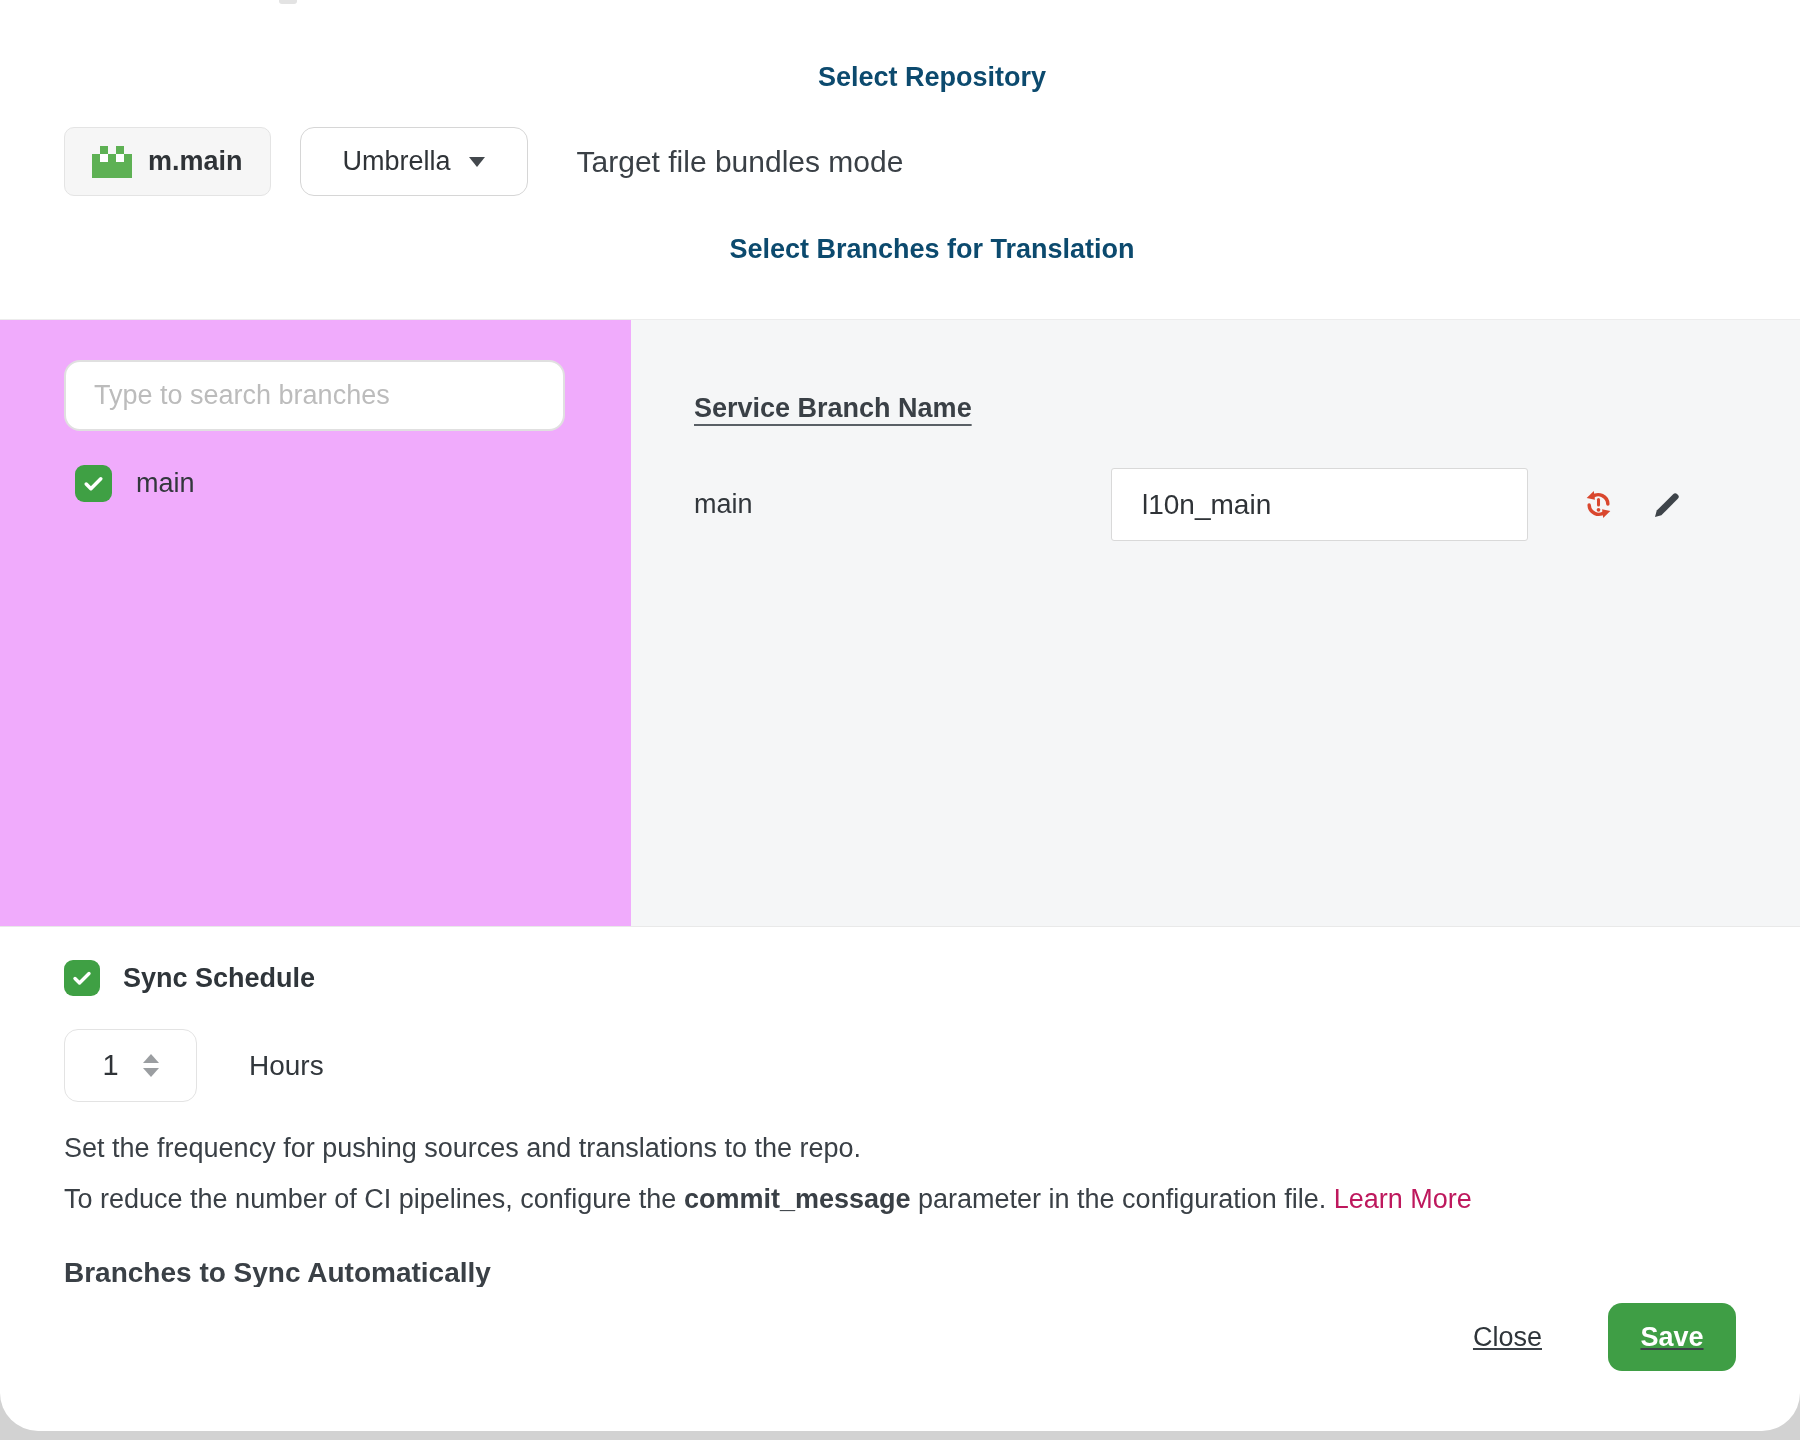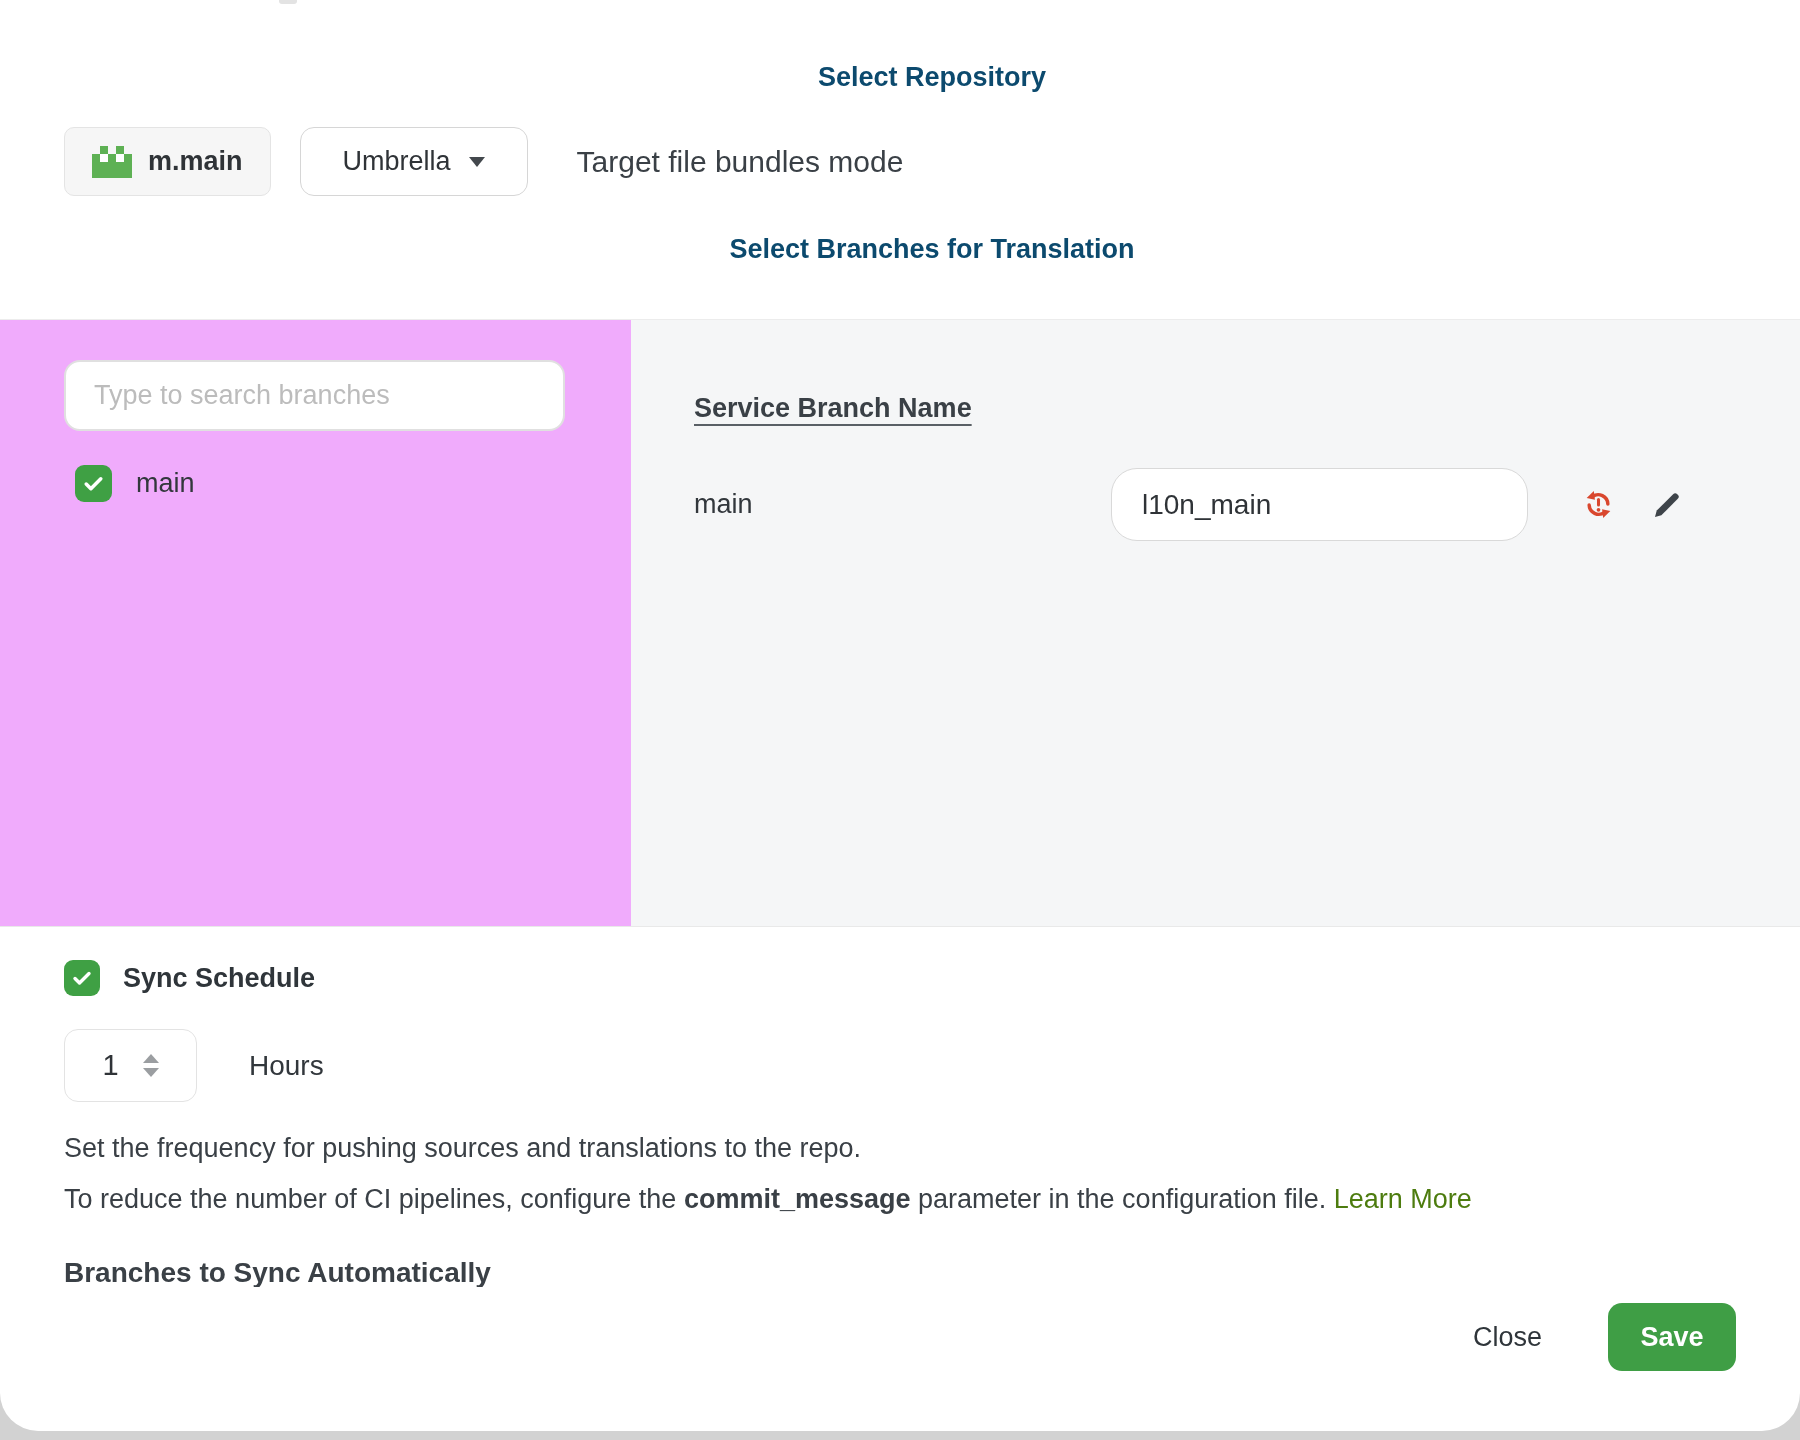--- a/index.html
+++ b/index.html
@@ -54,21 +54,21 @@
     display:flex;align-items:center;justify-content:center;flex:none;
   }
   .chk-label{font-size:27px;color:#32373c;font-weight:500;}
   .br-right{flex:1;background:#f5f6f7;box-sizing:border-box;padding:73px 0 0 63px;}
   .tbl-head{display:flex;font-size:27px;font-weight:700;color:#3a4046;}
   .tbl-head .col1{width:417px;}
   .col-underline{text-decoration:underline;text-decoration-thickness:1.5px;text-underline-offset:7px;text-decoration-color:#5a6066;}
   .tbl-row{display:flex;align-items:center;margin-top:44px;}
   .tbl-row .col1{width:417px;font-size:27px;color:#32373c;}
   .svc-input{
-    width:417px;height:73px;box-sizing:border-box;border:1px solid #d9d9d9;border-radius:26px;
+    width:417px;height:73px;box-sizing:border-box;border:1px solid #d9d9d9;border-radius:3px;
     padding:18px 30px;font-size:28px;color:#2f3337;background:#fff;outline:none;font-family:inherit;
   }
   .row-icons{display:flex;align-items:center;gap:36px;margin-left:54px;}
   .icon-btn{background:none;border:none;padding:0;cursor:pointer;display:flex;align-items:center;}
 
   
   .sec-sync{position:relative;height:505px;box-sizing:border-box;border-top:1px solid #e9e9e9;padding:33px 0 0 64px;}
   .sync-row{display:flex;align-items:center;gap:23px;}
   .checkbox.sm{width:36px;height:36px;}
   .sync-label{font-size:27px;font-weight:700;color:#2f353a;}
@@ -78,25 +78,25 @@
     display:flex;align-items:center;justify-content:center;gap:24px;background:#fff;cursor:pointer;
   }
   .stepper-value{font-size:29px;color:#2f3337;}
   .spin{display:flex;flex-direction:column;gap:5px;}
   .tri-up{width:0;height:0;border-left:8px solid transparent;border-right:8px solid transparent;border-bottom:9px solid #9b9ea1;}
   .tri-dn{width:0;height:0;border-left:8px solid transparent;border-right:8px solid transparent;border-top:9px solid #9b9ea1;}
   .unit-label{font-size:28px;color:#32373c;}
   .desc-line{margin-top:31px;font-size:27px;color:#3a4046;}
   .ci-line{margin-top:20px;font-size:27px;color:#3a4046;}
   .ci-line b{font-weight:700;}
-  .learn-more{color:#4d7c0f;text-decoration:none;cursor:pointer;}
+  .learn-more{color:#be185d;text-decoration:none;cursor:pointer;}
   .auto-title-clip{margin-top:41px;height:31px;overflow:hidden;}
   .auto-title{font-size:28px;font-weight:700;color:#3a4046;margin:0;line-height:34px;}
 
-  .footer{position:absolute;right:64px;bottom:60px;display:flex;align-items:center;gap:66px;}
+  .footer{position:absolute;right:64px;bottom:60px;display:flex;align-items:center;gap:66px;text-decoration:underline;}
   .close-btn{background:none;border:none;font-family:inherit;font-size:27px;font-weight:500;color:#2f353a;cursor:pointer;padding:0;}
   .save-btn{
     width:128px;height:68px;border:none;border-radius:14px;background:#3f9e45;
     color:#fff;font-family:inherit;font-size:27px;font-weight:700;cursor:pointer;
   }
 </style>
 </head>
 <body>
 
 <div class="modal">

